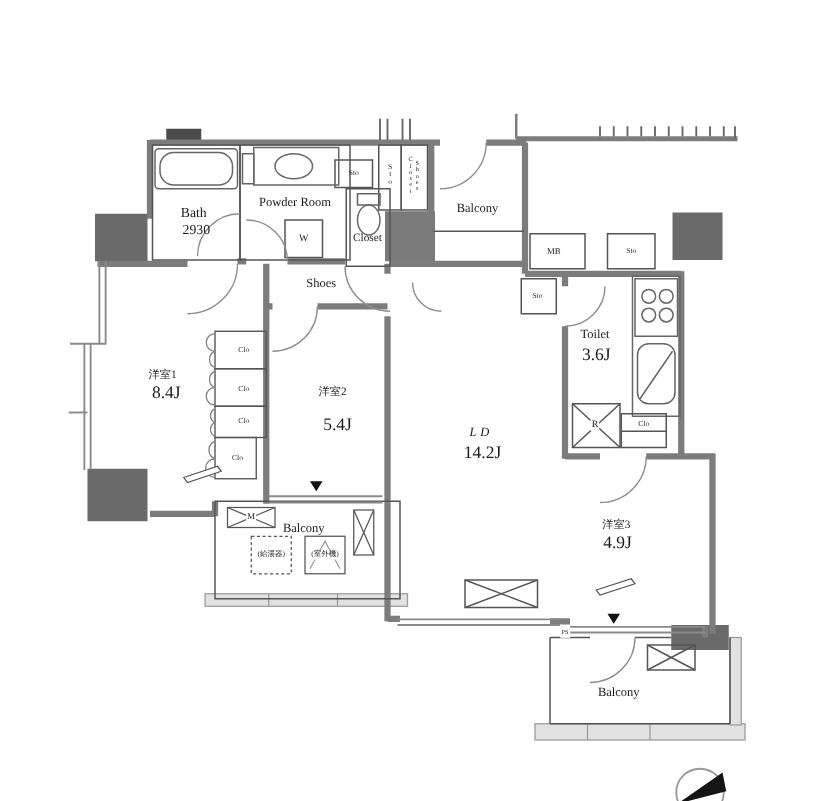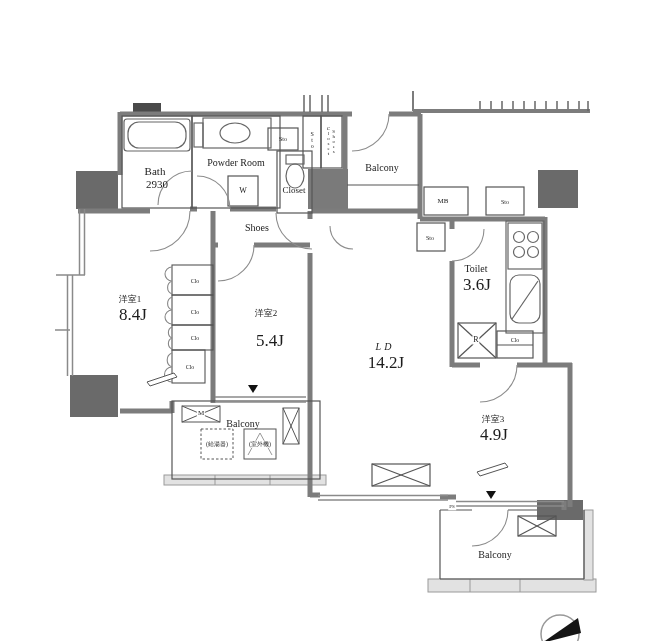--- a/index.html
+++ b/index.html
@@ -7,21 +7,21 @@
     position:relative;width:669px;height:641px;background:#ffffff;overflow:hidden;
     font-family:"Liberation Serif","DejaVu Serif",serif;color:#1c1c1c;margin-top:23px;
   }
   #plan svg{position:absolute;left:0;top:0;}
   .lbl{
     position:absolute;transform:translate(-50%,-50%);
     white-space:nowrap;line-height:1.1;text-align:center;color:#1c1c1c;
     font-family:"Liberation Serif","DejaVu Serif",serif;
   }
   .s5{font-size:5px}.s6{font-size:6px}.s7{font-size:7px}.s8{font-size:8px}
-  .s9{font-size:9px}.s10{font-size:10px}.s11{font-size:11px}.s12{font-size:17px}
+  .s9{font-size:9px}.s10{font-size:10px}.s11{font-size:11px}.s12{font-size:14px}
   .wrap{white-space:normal;width:58px;}
   .vert{
     writing-mode:vertical-rl;text-orientation:upright;letter-spacing:0;
     white-space:pre-line;line-height:1.05;
   }
   .bgw{background:#ffffff;padding:0 1px;}
   .sp{letter-spacing:3px;font-style:italic;}
   .north{transform:translate(-50%,-50%) rotate(-42deg);font-weight:bold;}
 </style>
 </head>

